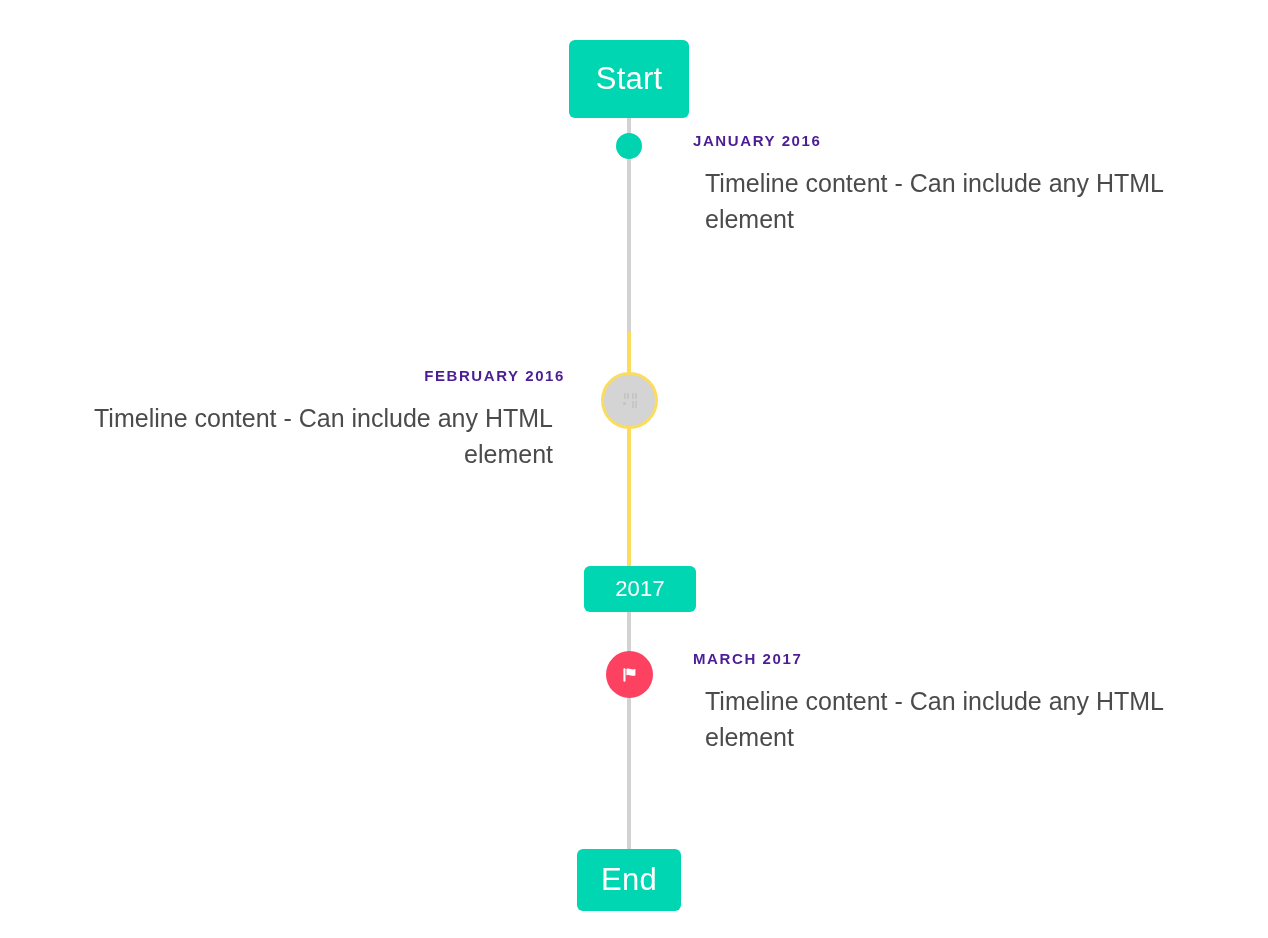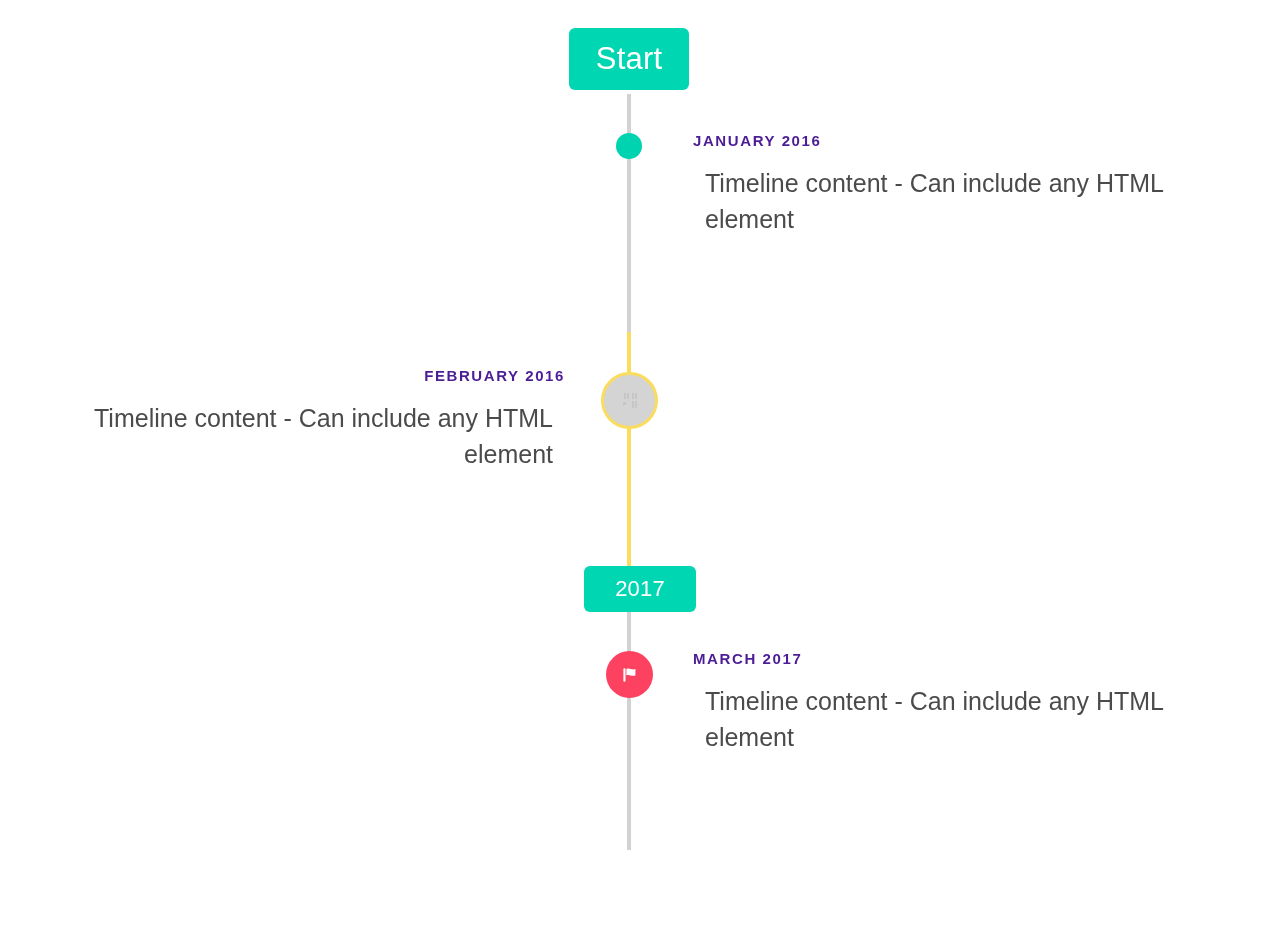--- a/index.html
+++ b/index.html
@@ -41,22 +41,22 @@
     border-radius: 6px;
     display: flex;
     align-items: center;
     justify-content: center;
     font-weight: 400;
     letter-spacing: 0.2px;
     box-sizing: border-box;
     user-select: none;
   }
   .cap-start {
-    left: 569px; top: 28px;
-    width: 120px; height: 62px;
+    left: 569px; top: 40px;
+    width: 120px; height: 78px;
     font-size: 31px;
     text-align: center;
   }
   .cap-mid {
     left: 584px; top: 566px;
     width: 112px; height: 46px;
     font-size: 22px;
   }
   .cap-end {
     left: 577px; top: 849px;
@@ -175,14 +175,15 @@
     <svg width="22" height="22" viewBox="0 0 22 22" aria-hidden="true">
       <rect x="4.4" y="4.2" width="2.1" height="13.6" rx="1" fill="#ffffff"></rect>
       <path d="M7.4 5.0 C10.2 3.3 13.0 6.6 16.4 5.0 L16.4 11.4 C13.0 13.0 10.2 9.7 7.4 11.4 Z" fill="#ffffff"></path>
     </svg>
   </div>
   <div class="event event-right event-mar">
     <div class="event-heading">MARCH 2017</div>
     <div class="event-body">Timeline content - Can include any HTML element</div>
   </div>
 
+  <div class="cap cap-end">End</div>
 
 </div>
 
 </body></html>

